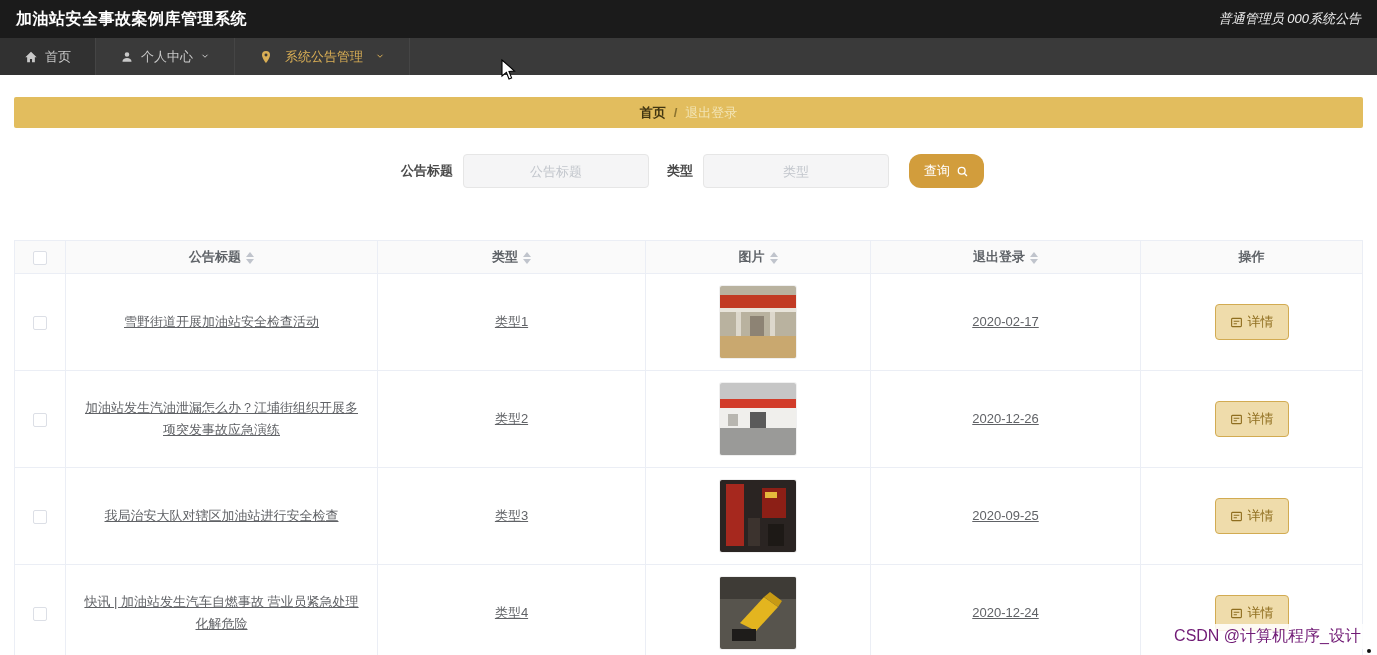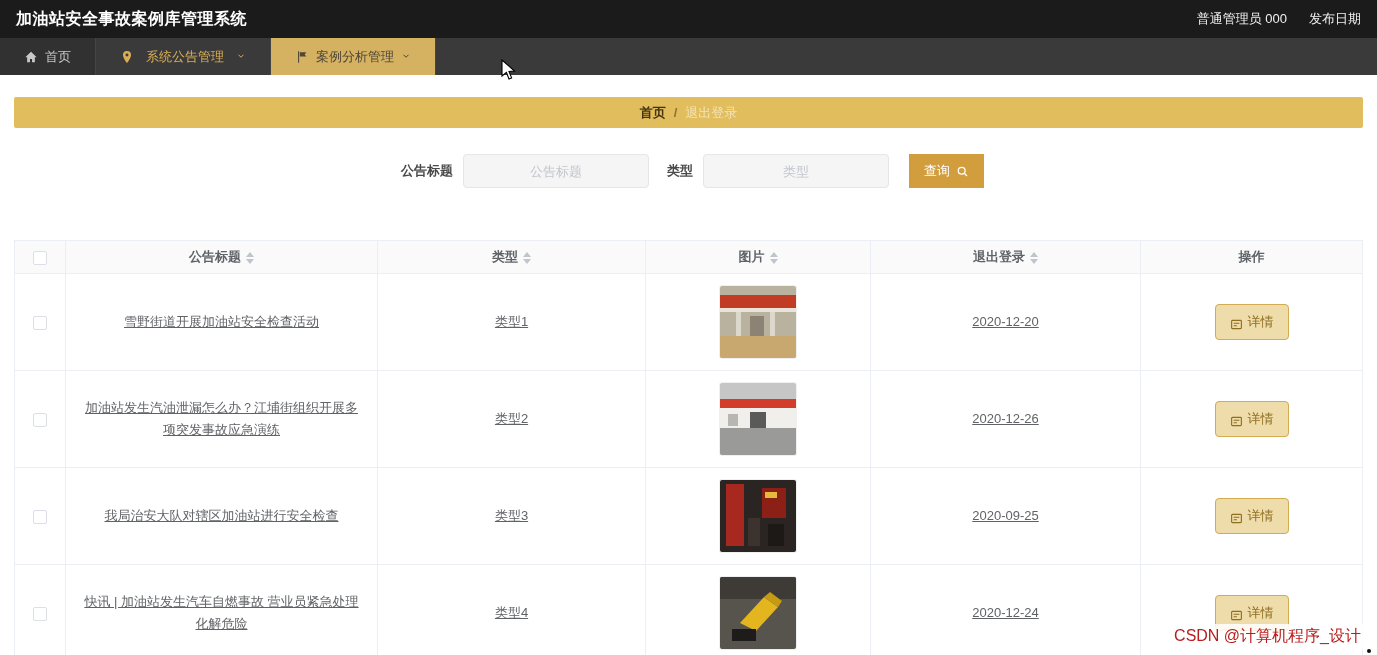--- a/index.html
+++ b/index.html
@@ -11,21 +11,21 @@
     font-family: "Liberation Sans", "DejaVu Sans", sans-serif;
     color: #606266;
   }
   
   .app-header {
     height: 38px; background: #1b1b1b; color: #fff;
     display: flex; align-items: center; justify-content: space-between;
     padding: 8px 16px;
   }
   .app-title { font-size: 16px; font-weight: bold; letter-spacing: .5px; }
-  .header-right { display: flex; align-items: center; gap: 22px; font-size: 13px; color: #f0f0f0; }
+  .header-right { display: flex; align-items: center; font-size: 13px; color: #f0f0f0; font-style: italic; }
   .logout { cursor: pointer; }
   
   .nav-bar { height: 37px; background: #3a3a3a; display: flex; align-items: stretch; }
   .nav-item {
     display: flex; align-items: center; gap: 7px;
     padding: 0 24px; font-size: 13px; color: #c9c9c9; cursor: pointer;
     border-right: 1px solid #454545; white-space: nowrap;
   }
   .nav-item .nicon { display: inline-flex; width: 14px; height: 14px; }
   .nav-item .nicon svg { width: 14px; height: 14px; fill: currentColor; stroke: none; }
@@ -46,21 +46,21 @@
     margin-top: 26px; display: flex; align-items: center; justify-content: center; gap: 10px;
   }
   .search-label { font-size: 13px; color: #4a4a4a; font-weight: bold; margin-left: 8px; }
   .search-input {
     width: 186px; height: 34px; background: #f5f5f6; border: 1px solid #e6e6e6;
     border-radius: 4px; font-size: 13px; color: #606266; text-align: center; outline: none;
     font-family: inherit;
   }
   .search-input::placeholder { color: #c2c6cc; }
   .search-btn {
-    height: 34px; margin-left: 10px; padding: 0 15px; border: none; border-radius: 0;
+    height: 34px; margin-left: 10px; padding: 0 15px; border: none; border-radius: 12px;
     background: #d29d3c; color: #fff; font-size: 13px; cursor: pointer;
     display: inline-flex; align-items: center; gap: 6px; font-family: inherit;
   }
   .search-btn svg { width: 13px; height: 13px; fill: none; stroke: #fff; stroke-width: 1.6; }
   
   .table-wrap { margin: 52px 14px 0 14px; }
   table { width: 100%; border-collapse: collapse; table-layout: fixed; }
   th, td { border: 1px solid #ebeef5; font-size: 13px; text-align: center; vertical-align: middle; }
   thead th { background: #fafafa; color: #5f6368; font-weight: bold; height: 33px; cursor: pointer; }
   tbody td { height: 97px; color: #606266; padding: 6px 14px; line-height: 1.7; text-decoration: underline; }
@@ -73,83 +73,83 @@
   .checkbox {
     display: inline-block; width: 14px; height: 14px; border: 1px solid #dcdfe6;
     border-radius: 2px; background: #fff; cursor: pointer; vertical-align: middle;
   }
   .sort { display: inline-flex; flex-direction: column; margin-left: 5px; vertical-align: middle; }
   .sort .up { width: 0; height: 0; border-left: 4px solid transparent; border-right: 4px solid transparent; border-bottom: 5px solid #c0c4cc; margin-bottom: 2px; }
   .sort .down { width: 0; height: 0; border-left: 4px solid transparent; border-right: 4px solid transparent; border-top: 5px solid #c0c4cc; }
   .photo { width: 76px; height: 72px; margin: 0 auto; border-radius: 2px; overflow: hidden; box-shadow: 0 0 0 1px rgba(0,0,0,.06); }
   .photo svg { display: block; width: 76px; height: 72px; }
   .detail-btn {
-    display: inline-flex; align-items: flex-end; gap: 5px; padding: 8px 14px;
+    display: inline-flex; align-items: center; gap: 5px; padding: 8px 14px;
     background: #efdcab; border: 1px solid #d2ab52; border-radius: 4px;
     color: #8f6e1f; font-size: 13px; cursor: pointer; font-family: inherit;
   }
   .detail-btn svg { width: 13px; height: 13px; fill: none; stroke: #8f6e1f; stroke-width: 1.4; }
   
   .mouse-cursor { position: absolute; left: 499px; top: 59px; width: 17px; height: 22px; z-index: 50; pointer-events: none; }
   .watermark {
     position: absolute; right: 10px; bottom: 6px; z-index: 40;
-    background: rgba(255,255,255,.85); color: #b91c1c; font-size: 16px; padding: 2px 6px;
+    background: rgba(255,255,255,.85); color: #701a75; font-size: 16px; padding: 2px 6px;
   }
   .corner-dot { position: absolute; right: 6px; bottom: 2px; width: 4px; height: 4px; background: #111; border-radius: 50%; z-index: 41; }
 </style>
 </head>
 <body>
 
 <div class="app-header">
   <div class="app-title">加油站安全事故案例库管理系统</div>
   <div class="header-right">
     <span>普通管理员 000</span>
-    <span class="logout">发布日期</span>
+    <span class="logout">系统公告</span>
   </div>
 </div>
 
 <div class="nav-bar">
   <div class="nav-item home">
     <span class="nicon">
       <svg viewBox="0 0 16 16">
           <path d="M8 2 L14.5 8.2 H12.4 V14 H9.2 V10.2 H6.8 V14 H3.6 V8.2 H1.5 Z"></path>
         </svg>
     </span>
     <span>首页</span>
   </div>
 
+  <div class="nav-item">
+    <span class="nicon">
+      <svg viewBox="0 0 16 16">
+          <path d="M8 2.6a2.6 2.6 0 1 1 0 5.2 2.6 2.6 0 0 1 0-5.2zM2.8 13.4c0-2.9 2.3-4.2 5.2-4.2s5.2 1.3 5.2 4.2z"></path>
+        </svg>
+    </span>
+    <span>个人中心</span>
+    <span class="chev">
+      <svg viewBox="0 0 16 16">
+          <path d="M4 6 l4 4 4-4"></path>
+        </svg>
+    </span>
+  </div>
 
 
   <div class="nav-item active">
     <span class="nicon">
       <svg viewBox="0 0 16 16">
           <path fill-rule="evenodd" d="M8 1a4.6 4.6 0 0 1 4.6 4.6 C12.6 9.1 8 15 8 15 S3.4 9.1 3.4 5.6 A4.6 4.6 0 0 1 8 1 Z M8 4 a1.7 1.7 0 1 0 0 3.4 A1.7 1.7 0 0 0 8 4 Z"></path>
         </svg>
     </span>
     <span>系统公告管理</span>
     <span class="chev">
       <svg viewBox="0 0 16 16">
           <path d="M4 6 l4 4 4-4"></path>
         </svg>
     </span>
   </div>
 
-  <div class="nav-item hovered">
-    <span class="nicon">
-      <svg viewBox="0 0 16 16">
-          <path d="M3.5 1.5 h1.2 v13 H3.5 Z M5.5 2.5 h7.5 l-2 2.5 2 2.5 H5.5 Z"></path>
-        </svg>
-    </span>
-    <span>案例分析管理</span>
-    <span class="chev">
-      <svg viewBox="0 0 16 16">
-          <path d="M4 6 l4 4 4-4"></path>
-        </svg>
-    </span>
-  </div>
 </div>
 
 <div class="breadcrumb-bar">
   <span class="crumb-root">首页</span>
   <span class="crumb-sep">/</span>
   <span class="crumb-current">退出登录</span>
 </div>
 
 <div class="search-row">
   <span class="search-label">公告标题</span>
@@ -218,21 +218,21 @@
                 <rect width="76" height="72" fill="#b9b29f"></rect>
                 <rect y="9" width="76" height="13" fill="#c23b24"></rect>
                 <rect y="22" width="76" height="4" fill="#e8e4da"></rect>
                 <rect x="16" y="26" width="5" height="24" fill="#ddd8cc"></rect>
                 <rect x="50" y="26" width="5" height="24" fill="#ddd8cc"></rect>
                 <rect x="30" y="30" width="14" height="20" fill="#8d8374"></rect>
                 <rect y="50" width="76" height="22" fill="#c9a86f"></rect>
               </svg>
         </div>
       </td>
-      <td>2020-12-20</td>
+      <td>2020-02-17</td>
       <td>
         <button class="detail-btn">
           <svg viewBox="0 0 16 16">
                 <rect x="2" y="3" width="12" height="10" rx="1"></rect>
                 <path d="M4.5 6.5 h7 M4.5 9.5 h4"></path>
               </svg>
           <span>详情</span>
         </button>
       </td>
     </tr>

